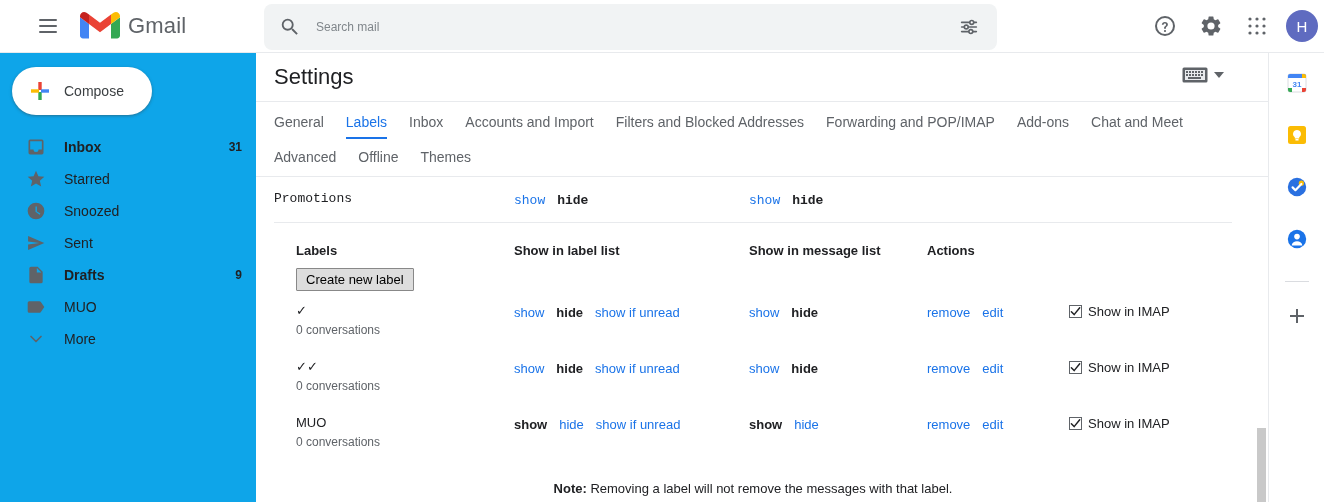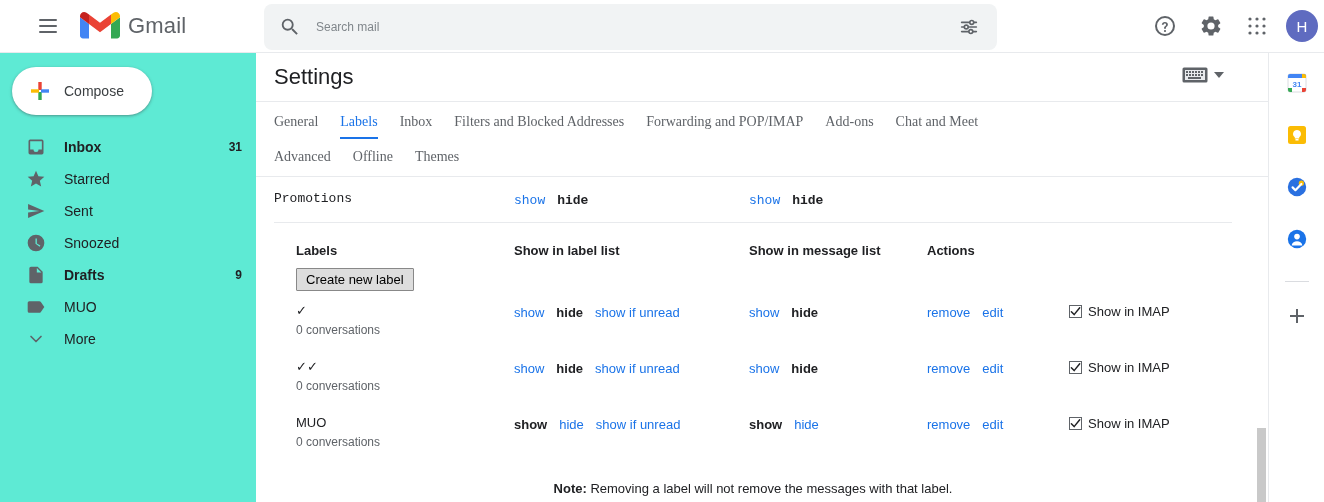--- a/index.html
+++ b/index.html
@@ -44,21 +44,21 @@
   .top-right { position: absolute; right: 8px; top: 0; height: 52px; display: flex; align-items: center; }
   .ticon { width: 40px; height: 40px; margin: 0 3px; display:flex; align-items:center; justify-content:center; cursor:pointer; border-radius: 50%; }
   .avatar {
     width: 32px; height: 32px; border-radius: 50%;
     display: flex; align-items: center; justify-content: center;
     color: #fff; font-size: 15px; margin: 0 10px 0 6px; cursor: pointer;
   }
   .topdivider { position:absolute; left:0; top:52px; width:1324px; height:1px; background:#e8eaed; }
 
   
-  .leftnav { position: absolute; left: 0; top: 53px; width: 256px; height: 449px; background:#5eead4; }
+  .leftnav { position: absolute; left: 0; top: 53px; width: 256px; height: 449px; background:#0ea5e9; }
   .compose {
     margin: 14px 0 0 12px; width: 140px; height: 48px;
     background: #fff; border-radius: 24px;
     box-shadow: 0 1px 2px 0 rgba(60,64,67,.30), 0 1px 3px 1px rgba(60,64,67,.15);
     display: flex; align-items: center; cursor: pointer;
   }
   .compose-plus { width: 24px; height: 24px; margin-left: 16px; }
   .compose-label { font-size: 14px; color: #3c4043; margin-left: 12px; }
 
   .navlist { margin-top: 16px; }
@@ -75,21 +75,21 @@
 
   
   .main { position: absolute; left: 256px; top: 53px; width: 1012px; height: 449px; background: #fff; overflow: hidden; }
   .settings-head { height: 48px; display: flex; align-items: center; position: relative; }
   .settings-title { font-size: 22px; color: #202124; margin-left: 18px; font-weight: normal; }
   .kbd-wrap { position:absolute; right: 44px; top: 14px; display:flex; align-items:center; cursor:pointer; }
   .kbd-ico { width: 26px; height: 16px; }
   .kbd-caret { margin-left: 6px; width:0; height:0; border-left:5px solid transparent; border-right:5px solid transparent; border-top:6px solid #5f6368; }
 
   .tabsbar { border-top: 1px solid #e8eaed; border-bottom: 1px solid #e8eaed; padding: 0 0 0 18px; }
-  .tabrow { display: flex; align-items: flex-end; flex-wrap: wrap; font-family: Liberation Serif, serif; }
+  .tabrow { display: flex; align-items: flex-end; flex-wrap: wrap; }
   .tab {
     font-size: 14px; color: #5f6368; padding: 12px 0 9px 0; margin-right: 22px;
     cursor: pointer; position: relative; white-space: nowrap;
   }
   .tab.active { color: #1a73e8; }
   .tab.active::after {
     content: ""; position: absolute; left: 0; right: 0; bottom: 0;
     height: 2px; background: #1a73e8;
   }
   .tabrow.second .tab { padding: 10px 0 11px 0; }
@@ -246,32 +246,32 @@
           <span class="nav-ico">
             <svg width="20" height="20" viewBox="0 0 24 24" fill="#5f6368">
               <path d="M12 17.3l-6.2 3.7 1.6-7L2 9.2l7.1-.6L12 2l2.9 6.6 7.1.6-5.4 4.8 1.6 7z"></path>
             </svg>
           </span>
           <span class="nav-label">Starred</span>
         </div>
         <div class="navitem">
           <span class="nav-ico">
             <svg width="20" height="20" viewBox="0 0 24 24" fill="#5f6368">
+              <path d="M12 2a10 10 0 100 20 10 10 0 000-20zm1 10.6l4.2 2.5-.8 1.3L11.4 13V6.5h1.6z"></path>
+            </svg>
+          </span>
+          <span class="nav-label">Snoozed</span>
+        </div>
+        <div class="navitem">
+          <span class="nav-ico">
+            <svg width="20" height="20" viewBox="0 0 24 24" fill="#5f6368">
               <path d="M2.5 20.5L22 12 2.5 3.5v6.6L16 12 2.5 13.9z"></path>
             </svg>
           </span>
           <span class="nav-label">Sent</span>
-        </div>
-        <div class="navitem">
-          <span class="nav-ico">
-            <svg width="20" height="20" viewBox="0 0 24 24" fill="#5f6368">
-              <path d="M12 2a10 10 0 100 20 10 10 0 000-20zm1 10.6l4.2 2.5-.8 1.3L11.4 13V6.5h1.6z"></path>
-            </svg>
-          </span>
-          <span class="nav-label">Snoozed</span>
         </div>
         <div class="navitem">
           <span class="nav-ico">
             <svg width="20" height="20" viewBox="0 0 24 24" fill="#5f6368">
               <path d="M14 2H6a2 2 0 00-2 2v16a2 2 0 002 2h12a2 2 0 002-2V8zm-1 7V3.5L18.5 9z"></path>
             </svg>
           </span>
           <span class="nav-label bold">Drafts</span>
           <span class="nav-count bold">9</span>
         </div>
@@ -320,20 +320,21 @@
         </svg>
         <span class="kbd-caret"></span>
       </div>
     </div>
 
     <div class="tabsbar">
       <div class="tabrow first" id="tabrow1">
           <div class="tab">General</div>
           <div class="tab active">Labels</div>
           <div class="tab">Inbox</div>
+          <div class="tab">Accounts and Import</div>
           <div class="tab">Filters and Blocked Addresses</div>
           <div class="tab">Forwarding and POP/IMAP</div>
           <div class="tab">Add-ons</div>
           <div class="tab">Chat and Meet</div>
         </div>
       <div class="tabrow second" id="tabrow2">
           <div class="tab">Advanced</div>
           <div class="tab">Offline</div>
           <div class="tab">Themes</div>
         </div>

